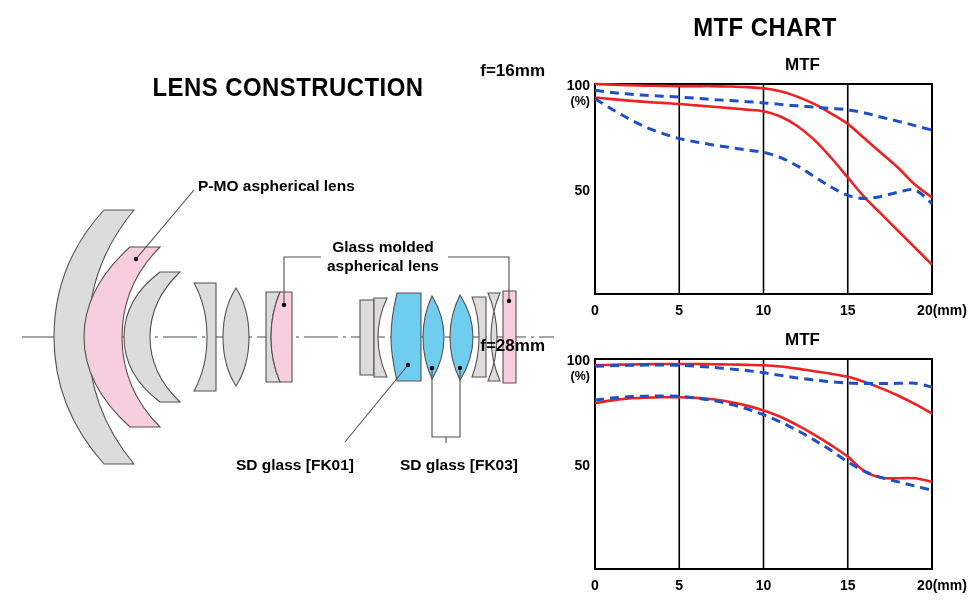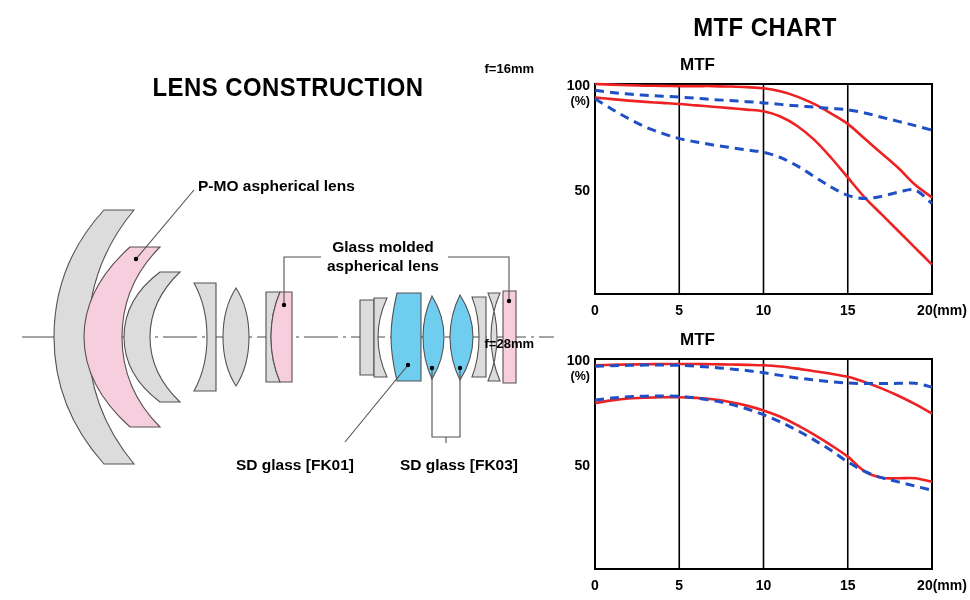--- a/index.html
+++ b/index.html
@@ -66,29 +66,29 @@
     position: absolute;
     left: 0;
   }
   #chart-top  { top: 55px;  }
   #chart-bot  { top: 330px; }
   .chart-name {
     position: absolute;
     left: 120px;
     top: 0px;
     width: 140px;
-    text-align: left;
+    text-align: right;
     font-size: 17px;
     font-weight: bold;
   }
   .chart-focal {
     position: absolute;
-    right: 26px;
+    right: 15px;
     top: 6px;
-    font-size: 13px;
+    font-size: 17px;
     font-weight: bold;
   }
   .chart-svg {
     position: absolute;
     left: 0;
     top: 0;
   }
   .axis-text {
     font-family: "Liberation Sans", sans-serif;
     font-weight: bold;

